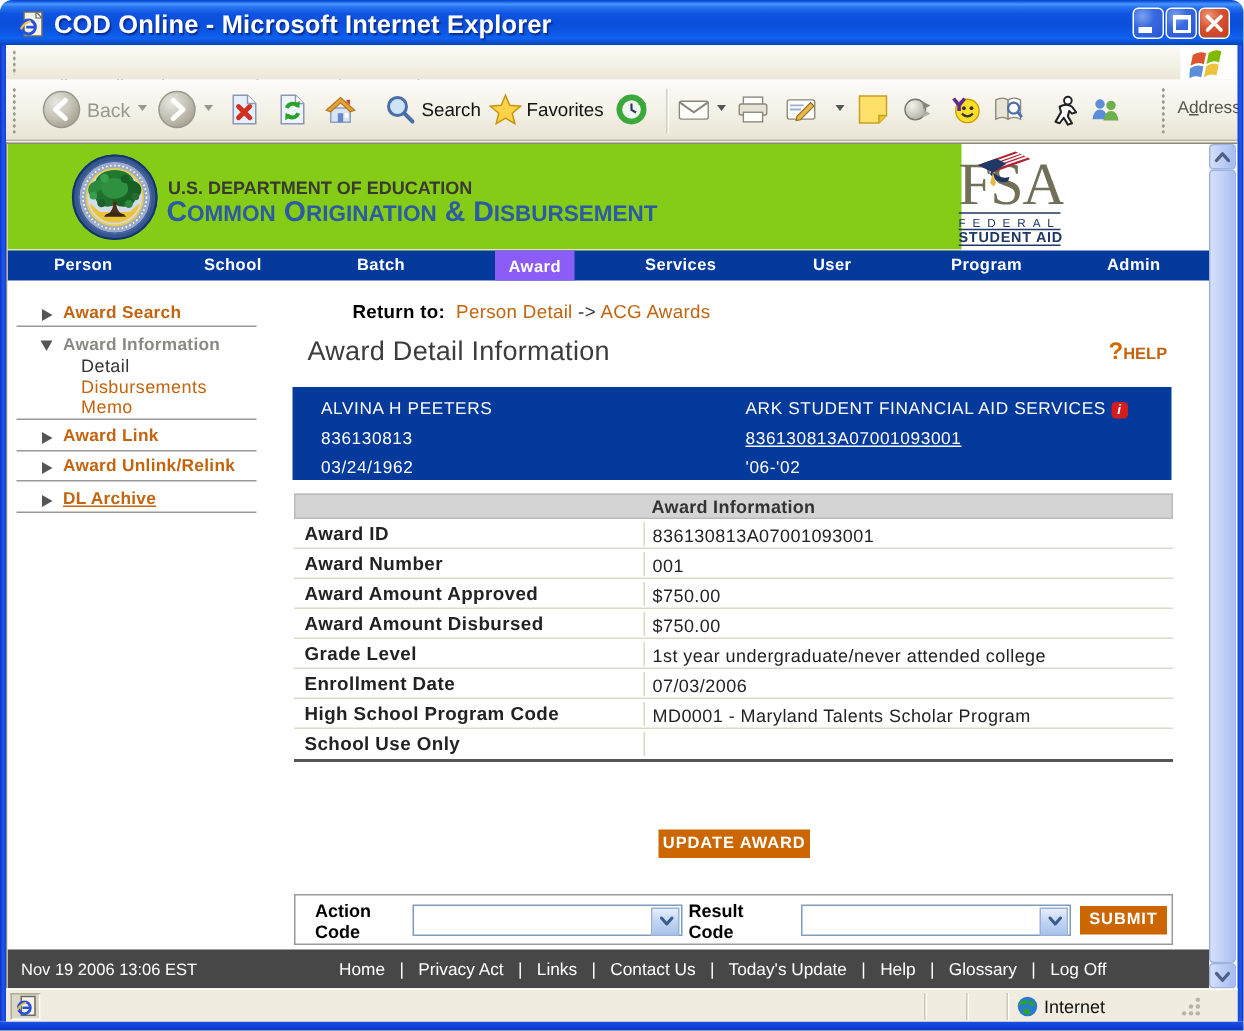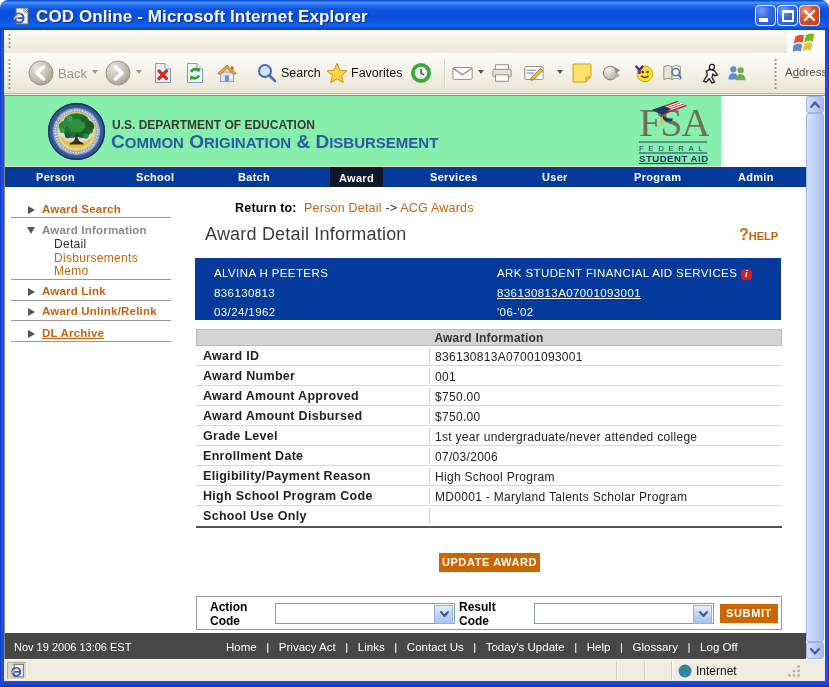--- a/index.html
+++ b/index.html
@@ -31,21 +31,21 @@
 .caret { position:absolute; width:0; height:0; border-left:3.5px solid transparent; border-right:3.5px solid transparent; border-top:4px solid #555; }
 .tbi { position:absolute; top:9px; width:22px; height:22px; }
 .tbl { position:absolute; top:13px; font-size:12.5px; color:#111; }
 
 #viewport { position:absolute; left:5px; top:96px; width:801px; height:563px; background:#fff; overflow:hidden; }
 #scrollbar { position:absolute; left:806px; top:96px; width:18px; height:563px; background:#f0f0e8; }
 .sbtn { position:absolute; left:0; width:18px; height:17px; border-radius:3px; border:1px solid #9cb3e4; background:linear-gradient(90deg,#d7e0fb,#c6d4f8 30%,#b4c6f4 70%,#a4baf0); }
 .sbtn svg { position:absolute; left:0; top:0; }
 #sthumb { position:absolute; left:0; top:17px; width:18px; height:529px; border-radius:3px; border:1px solid #9cb3e4; background:linear-gradient(90deg,#d7e0fb,#cad7f9 30%,#b8caf5 70%,#a8bef1); }
 
-#pghead { position:absolute; left:0; top:0; width:716px; height:71px; background:#86efac; border-bottom:1px solid #e6e3b8; }
+#pghead { position:absolute; left:0; top:0; width:636px; height:71px; background:#84cc16; border-bottom:1px solid #e6e3b8; }
 #navbar { position:absolute; left:0; top:71px; width:801px; height:20px; background:#043a9b; }
 .navitem { position:absolute; top:4px; color:#fff; font-size:11px; font-weight:bold; letter-spacing:0.3px; }
 #sidebar { position:absolute; left:0; top:91px; width:190px; }
 #main { position:absolute; left:191px; top:91px; width:610px; height:446px; }
 .lnk { color:#c36410; }
 #bluebox { position:absolute; left:-1px; top:71px; width:586px; height:62px; background:#043a9b; color:#fff; font-size:11.5px; letter-spacing:0.4px; }
 #infoic { display:inline-block; width:11px; height:11px; background:#d51c1c; color:#fff; border-radius:3px; font-size:9px; font-weight:bold; text-align:center; line-height:11px; font-style:italic; }
 #tbl { position:absolute; left:0px; top:142px; width:586px; border-bottom:2px solid #555; }
 #tblhead { height:17px; background:#d4d4d4; border:1px solid #bbb; font-size:12px; font-weight:bold; color:#333; text-align:center; line-height:17px; letter-spacing:0.2px; }
 .trow { height:20px; border-bottom:1px solid #ddd8c8; position:relative; }
@@ -56,21 +56,21 @@
 .dd { position:absolute; top:6px; width:180px; height:21px; background:#fff; border:1px solid #7f9db9; }
 .dd::after { content:""; position:absolute; right:1px; top:1px; width:17px; height:17px; background:linear-gradient(180deg,#e6eefc,#c0d4f2 50%,#a8c4ec); border:1px solid #9ab0d8; }
 .ddc { position:absolute; right:1px; top:1px; z-index:2; }
 .edge { position:absolute; background:#8a887c; }
 #pgfoot { position:absolute; left:0; top:537px; width:801px; height:26px; background:#474747; color:#fff; font-size:11px; }
 #seal { position:absolute; left:42px; top:6px; width:59px; height:59px; }
 #hd1 { position:absolute; left:107px; top:22px; font-size:12px; font-weight:bold; color:#3a3a33; letter-spacing:0px; }
 #hd2 { position:absolute; left:106px; top:35px; font-size:19px; font-weight:bold; color:#2d5ba3; letter-spacing:0px; }
 #hd2 .sc { font-size:15px; }
 #fsa { position:absolute; left:634px; top:4px; }
-#navaward { position:absolute; left:325px; top:0; width:53px; height:20px; background:#0f172a; text-align:center; line-height:20px; }
+#navaward { position:absolute; left:325px; top:0; width:53px; height:20px; background:#8b5cf6; text-align:center; line-height:20px; }
 #navaward .navitem { position:static; }
 .sbsep { position:absolute; left:6px; height:1px; background:#999; width:160px; }
 .arr { position:absolute; left:23px; width:0; height:0; }
 .arr.r { border-top:4.5px solid transparent; border-bottom:4.5px solid transparent; border-left:7px solid #555; }
 .arr.d { border-left:4.5px solid transparent; border-right:4.5px solid transparent; border-top:7px solid #555; left:22px; }
 .sblink { position:absolute; left:37px; font-size:11.5px; font-weight:bold; letter-spacing:0.2px; }
 .o { color:#c36410; }
 .g { color:#8a8a85; }
 .sbsub { position:absolute; left:49px; font-size:12px; letter-spacing:0.3px; }
 
@@ -370,24 +370,20 @@
           </div>
         <div class="trow">
             <span class="tl">Grade Level</span>
             <span class="tv">1st year undergraduate/never attended college</span>
           </div>
         <div class="trow">
             <span class="tl">Enrollment Date</span>
             <span class="tv">07/03/2006</span>
           </div>
         <div class="trow">
-            <span class="tl">Eligibility/Payment Reason</span>
-            <span class="tv">High School Program</span>
-          </div>
-        <div class="trow">
             <span class="tl">High School Program Code</span>
             <span class="tv">MD0001 - Maryland Talents Scholar Program</span>
           </div>
         <div class="trow" style="border-bottom:none;">
             <span class="tl">School Use Only</span>
             <span class="tv"></span>
           </div>
       </div>
       <div class="obtn" style="left:243px;top:366px;width:101px;height:19px;line-height:19px;">UPDATE AWARD</div>
       <div id="acbox">

